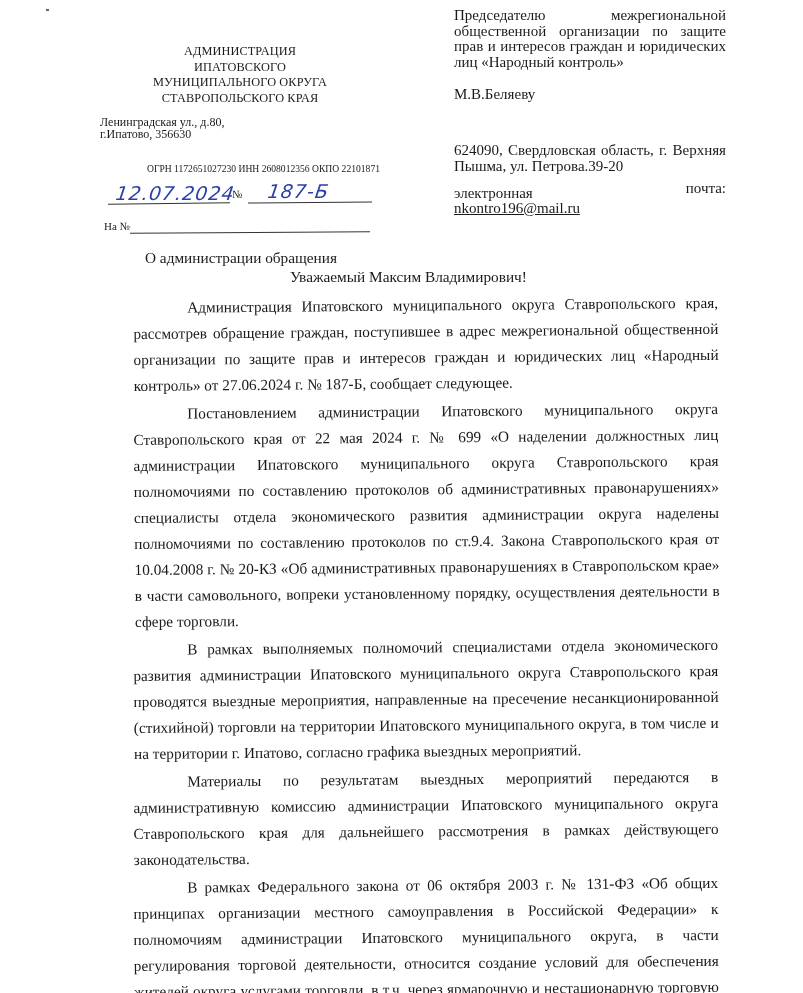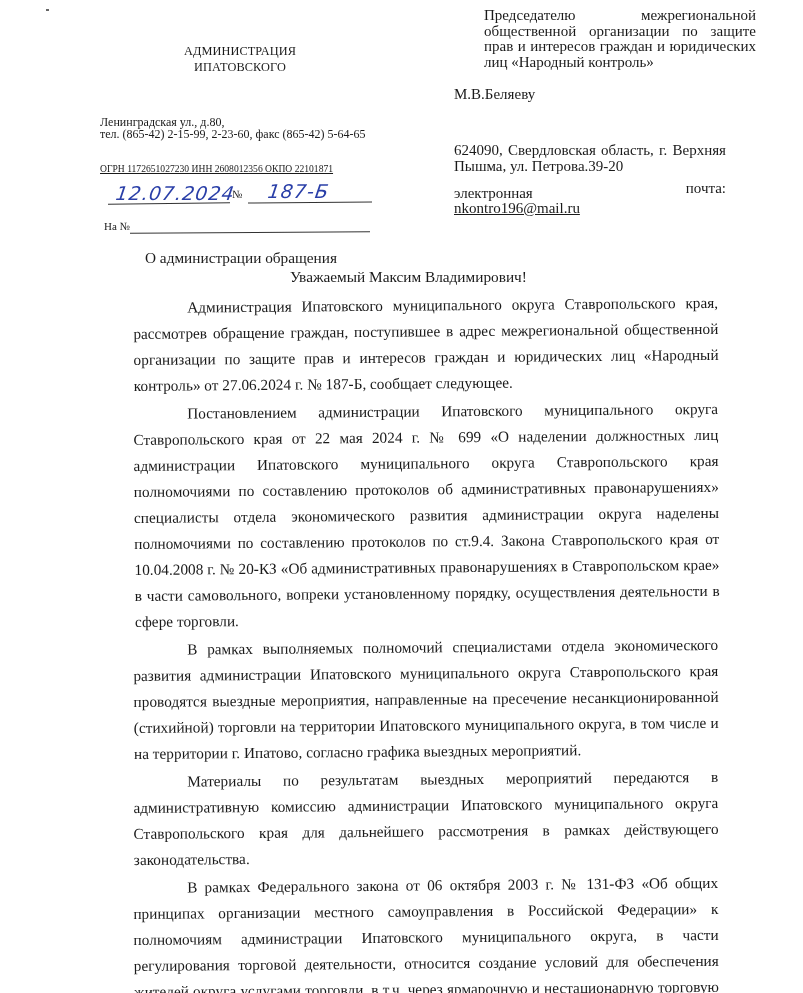--- a/index.html
+++ b/index.html
@@ -5,34 +5,34 @@
   html, body { margin: 0; padding: 0; background: #ffffff; }
   body { width: 803px; height: 993px; position: relative; overflow: hidden;
          font-family: "Liberation Serif", "DejaVu Serif", serif; color: #1a1a1a; }
   .abs { position: absolute; }
 
   
   .org { left: 105px; top: 44px; width: 270px; text-align: center;
          font-weight: normal; font-size: 12.3px; line-height: 15.5px; letter-spacing: 0.1px; }
   .addr { left: 100px; top: 116px; width: 280px; text-align: left;
           font-size: 12px; line-height: 12px; }
-  .codes { left: 100px; top: 163px; width: 280px; text-align: left; font-size: 9.6px; text-decoration: underline; }
+  .codes { left: 100px; top: 163px; width: 280px; text-align: right; font-size: 9.6px; }
   .date-row { left: 108px; top: 182px; width: 262px; height: 24px; }
   .date-line { position: absolute; left: 0; top: 21px; width: 122px; height: 1px; background: #333; transform: rotate(-0.6deg); }
   .num-line { position: absolute; left: 140px; top: 20px; width: 124px; height: 1px; background: #333; transform: rotate(-0.4deg); }
   .hand { position: absolute; font-family: "DejaVu Sans", sans-serif; font-style: italic; color: #2a3fa8;
           font-size: 19px; letter-spacing: 1px; transform: skewX(-8deg); }
   .hand-date { left: 8px; top: 0px; }
   .hand-num { left: 160px; top: -2px; }
   .num-sign { position: absolute; left: 124px; top: 6px; font-size: 11px; }
   .na-row { left: 104px; top: 220px; width: 266px; height: 16px; font-size: 11px; }
   .na-line { position: absolute; left: 26px; top: 12px; width: 240px; height: 1px; background: #333; transform: rotate(-0.4deg); }
 
   
-  .recip { left: 454px; top: 8px; width: 272px; font-size: 15px; line-height: 15.5px; text-align: justify; margin-left: 30px; }
+  .recip { left: 454px; top: 8px; width: 272px; font-size: 15px; line-height: 15.5px; text-align: justify; }
   .recip-name { left: 454px; top: 86px; font-size: 15px; text-align: right; }
   .recip-addr { left: 454px; top: 143px; width: 272px; font-size: 15px; line-height: 15.5px; text-align: justify; }
   .email-label { left: 454px; top: 185px; width: 272px; font-size: 15px; }
   .email-label .right { position: absolute; right: 0; top: -5px; margin-left: 35px; }
   .email { left: 454px; top: 200px; font-size: 15px; text-decoration: underline; text-align: center; }
 
   
   .subject { left: 145px; top: 249px; font-size: 15.3px; }
   .greeting { left: 290px; top: 268px; font-size: 15.3px; }
 
@@ -43,25 +43,27 @@
   .corner-mark { left: 46px; top: 9px; width: 3px; height: 2px; background: #666; }
 </style>
 </head>
 <body>
 
 <div class="abs corner-mark"></div>
 
 <div class="abs org">
   <div>АДМИНИСТРАЦИЯ</div>
   <div>ИПАТОВСКОГО</div>
+  <div>МУНИЦИПАЛЬНОГО ОКРУГА</div>
+  <div>СТАВРОПОЛЬСКОГО КРАЯ</div>
 </div>
 
 <div class="abs addr">
   <div>Ленинградская ул., д.80,</div>
-  <div>тел. (865-42) 2-15-99, 2-23-60, факс (865-42) 5-64-65</div>
+  <div>г.Ипатово, 356630</div>
 </div>
 
 <div class="abs codes">ОГРН 1172651027230 ИНН 2608012356 ОКПО 22101871</div>
 
 <div class="abs date-row">
   <span class="hand hand-date">12.07.2024</span>
   <div class="date-line"></div>
   <span class="num-sign">№</span>
   <span class="hand hand-num">187-Б</span>
   <div class="num-line"></div>

